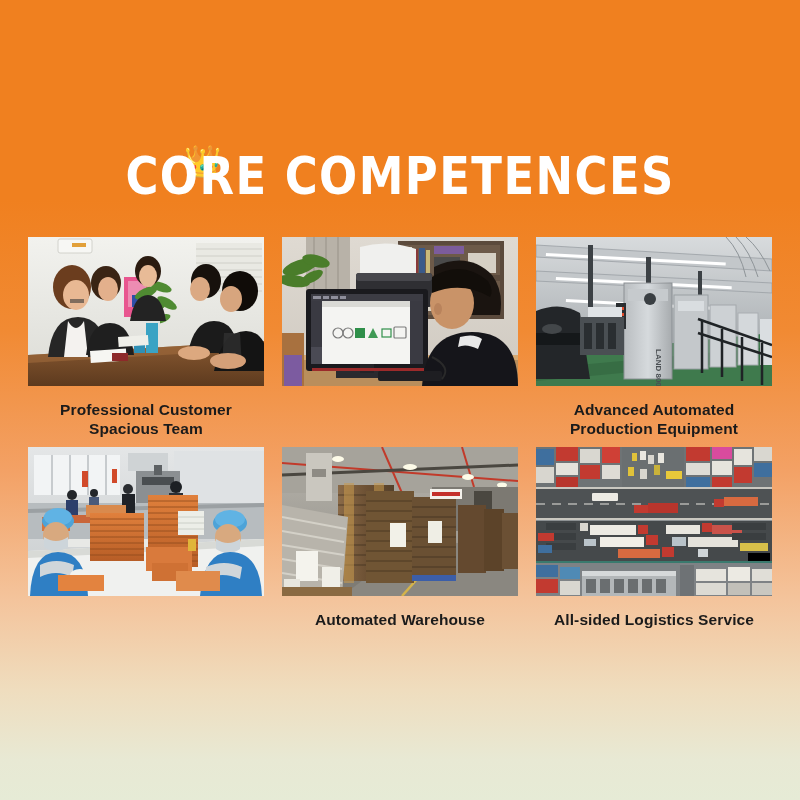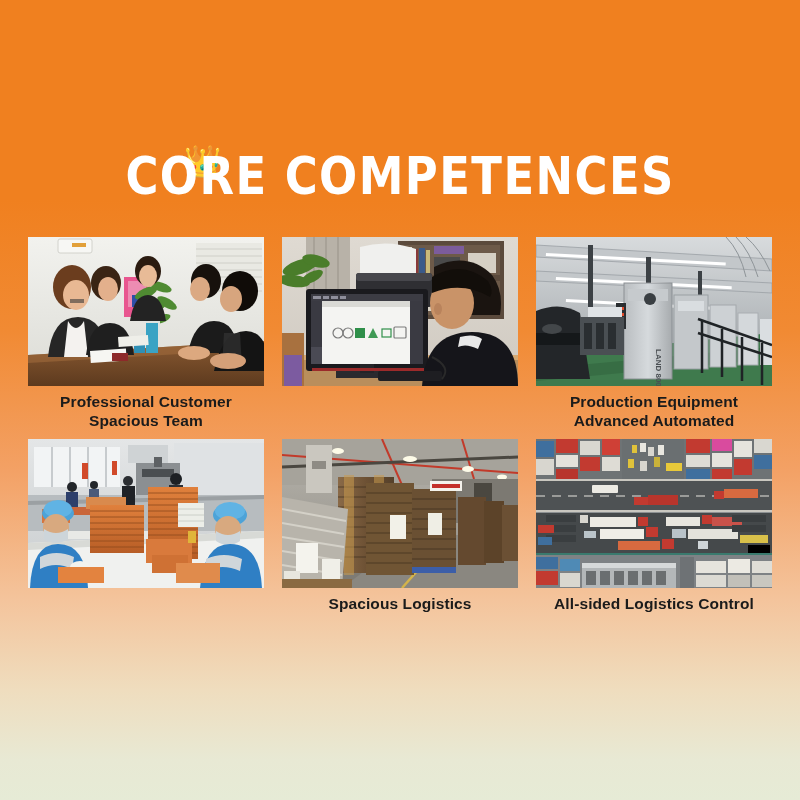--- a/index.html
+++ b/index.html
@@ -75,21 +75,21 @@
     width: 236px;
   }
   .photo {
     position: relative;
     width: 236px;
     height: 149px;
     overflow: hidden;
     background: #9aa0a6;
   }
   .caption {
-    margin-top: 7px;
+    margin-top: 15px;
     text-align: center;
     font-family: "Liberation Sans", sans-serif;
     font-weight: bold;
     font-size: 15.5px;
     line-height: 1.22;
     color: #1B1B1B;
     letter-spacing: 0.1px;
   }
   .cap-line { display: block; }
 
@@ -375,22 +375,22 @@
             <path d="M162 82 L236 108"></path>
             <path d="M162 96 L236 120"></path>
             <path d="M166 84 L166 136"></path>
               <path d="M186 92 L186 140"></path>
               <path d="M206 100 L206 144"></path>
               <path d="M226 106 L226 148"></path>
           </g>
         </svg>
       </div>
       <div class="caption">
+        <span class="cap-line">Advanced Automated</span>
         <span class="cap-line">Production Equipment</span>
-        <span class="cap-line">Advanced Automated</span>
       </div>
     </div>
 
     <div class="cell">
       <div class="photo">
         <svg class="ph-svg" viewBox="0 0 236 149" preserveAspectRatio="none">
           <defs>
             <linearGradient id="qcwall" x1="0" y1="0" x2="0" y2="1">
               <stop offset="0" stop-color="#e4e6e7"></stop>
                 <stop offset="1" stop-color="#c8ccce"></stop>
@@ -615,21 +615,21 @@
                 <path d="M0 126 L60 136"></path>
             </g>
             <rect x="14" y="104" width="22" height="30" fill="#f4f3ed"></rect>
             <rect x="40" y="120" width="18" height="22" fill="#f0efe8"></rect>
             <rect x="2" y="132" width="16" height="14" fill="#e8e6de"></rect>
           </g>
           <rect x="0" y="140" width="70" height="9" fill="#8a6a42"></rect>
         </svg>
       </div>
       <div class="caption">
-        <span class="cap-line">Spacious Logistics</span>
+        <span class="cap-line">Automated Warehouse</span>
       </div>
     </div>
 
     <div class="cell">
       <div class="photo">
         <svg class="ph-svg" viewBox="0 0 236 149" preserveAspectRatio="none">
           <rect x="0" y="0" width="236" height="149" fill="#8d9193"></rect>
 
           <rect x="0" y="0" width="236" height="40" fill="#6e7375"></rect>
           <g>
@@ -728,18 +728,18 @@
             <rect x="160" y="122" width="30" height="12" fill="#e6e4dd"></rect>
             <rect x="160" y="136" width="30" height="12" fill="#dcdad3"></rect>
             <rect x="192" y="120" width="22" height="14" fill="#eceae3"></rect>
             <rect x="192" y="136" width="22" height="12" fill="#c2c0b9"></rect>
             <rect x="216" y="122" width="20" height="12" fill="#e0ded7"></rect>
             <rect x="216" y="136" width="20" height="12" fill="#c9c7c0"></rect>
           </g>
         </svg>
       </div>
       <div class="caption">
-        <span class="cap-line">All-sided Logistics Control</span>
+        <span class="cap-line">All-sided Logistics Service</span>
       </div>
     </div>
 
   </div>
 </div>
 
 </body></html>

